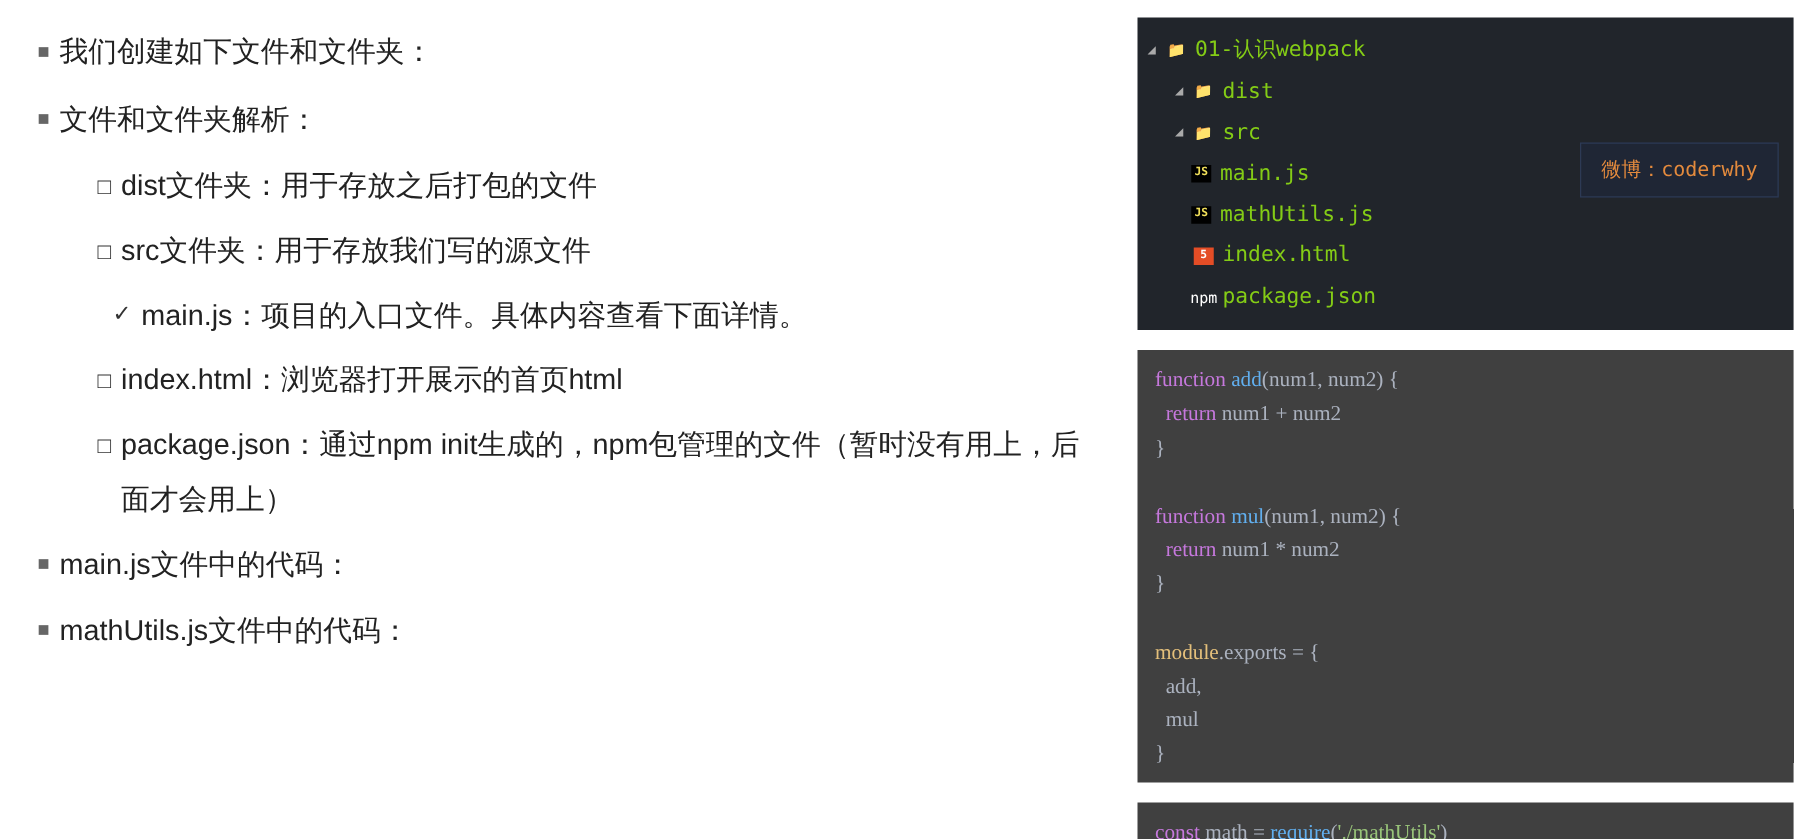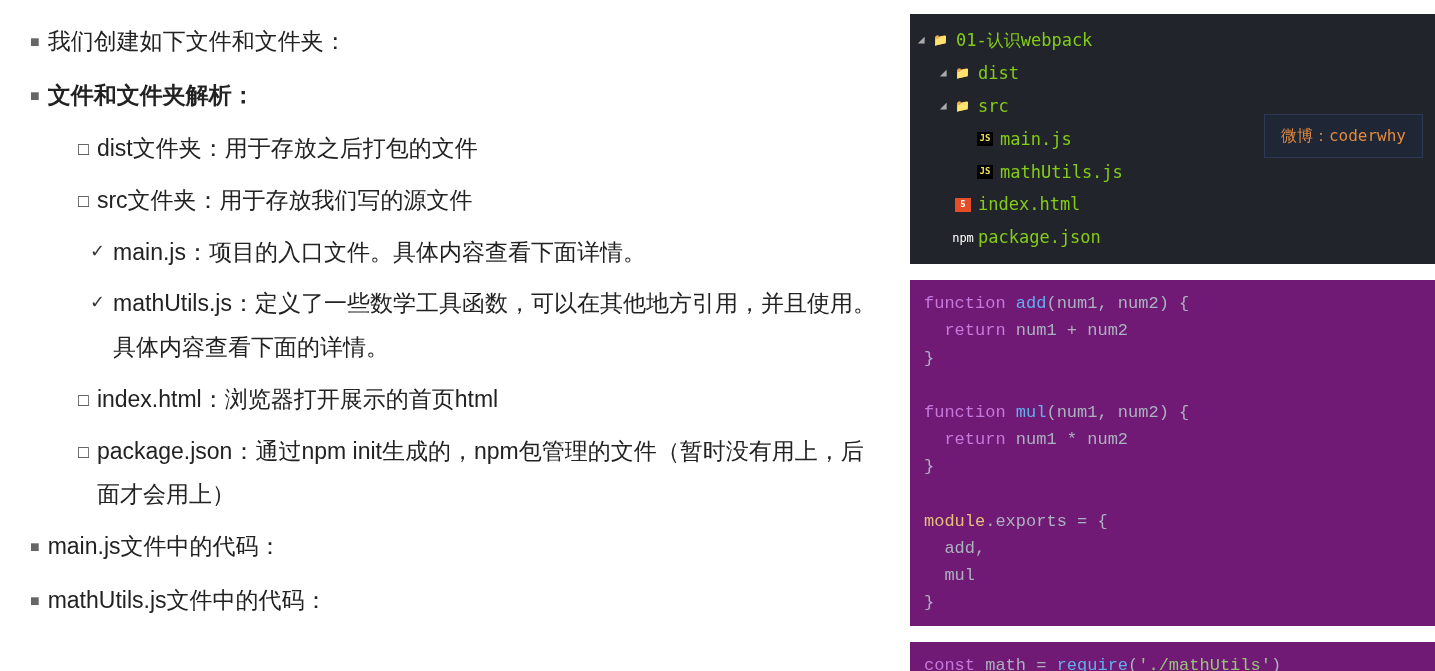--- a/index.html
+++ b/index.html
@@ -2,21 +2,21 @@
 <html><head>
 <meta charset="utf-8">
 <style>
 *{margin:0;padding:0;box-sizing:border-box}
 body{background:#fff;font-family:"PingFang SC","Microsoft YaHei",sans-serif;color:#222;width:1435px;position:relative}
 .layout{display:flex;width:1435px}
 .left{width:910px;padding:20px 30px 20px 30px;font-size:23px;line-height:1.9}
 .bullet-list{list-style:none}
 .bullet-item{display:flex;align-items:flex-start;margin-bottom:10px}
 .bullet-item::before{content:"■";color:#666;margin-right:8px;font-size:16px;margin-top:7px;flex-shrink:0}
-.bold{font-weight:700}
+.bold{font-weight:400}
 .sub-list{list-style:none;margin-left:48px}
 .sq-item{display:flex;align-items:flex-start;margin-bottom:8px}
 .sq-item::before{content:"□";color:#333;margin-right:8px;font-size:18px;margin-top:5px;flex-shrink:0;font-weight:700}
 .sub-sub-list{list-style:none;margin-left:60px}
 .check-item{display:flex;align-items:flex-start;margin-bottom:8px}
 .check-item::before{content:"✓";color:#333;margin-right:8px;font-size:18px;margin-top:3px;flex-shrink:0}
 .right{width:525px;padding-top:14px;display:flex;flex-direction:column;gap:16px}
 
 .file-tree{background:#21252b;color:#ccc;padding:10px 0;font-family:Consolas,Monaco,monospace;font-size:17px;line-height:1.7;position:relative}
 .tree-row{display:flex;align-items:center;padding:2px 10px}
@@ -24,24 +24,24 @@
 .tree-icon{width:18px;height:18px;display:inline-flex;align-items:center;justify-content:center;margin-right:6px;font-size:12px}
 .folder-open{color:#c5a24a}
 .folder-dist{color:#d9a441}
 .folder-src{color:#8dc149}
 .js-icon{background:#000;color:#f1e05a;font-size:9px;font-weight:700;width:16px;height:14px;display:inline-flex;align-items:center;justify-content:center}
 .html-icon{background:#e44d26;color:#fff;font-size:9px;font-weight:700;width:16px;height:14px;display:inline-flex;align-items:center;justify-content:center}
 .json-icon{color:#ffffff}
 .tree-label{color:#84cc16}
 .indent-0{padding-left:8px}
 .indent-1{padding-left:30px}
-.indent-2{padding-left:52px}
+.indent-2{padding-left:28px}
 .badge{position:absolute;right:12px;top:100px;border:1px solid #2d3a55;background:rgba(30,40,60,0.6);padding:8px 16px;color:#e38a3d;font-size:16px;line-height:1.6}
 
-.code-block{background:#701a75;color:#abb2bf;font-family:Liberation Mono, monospace;font-size:17px;line-height:1.6;padding:10px 14px;white-space:pre}
+.code-block{background:#404040;color:#abb2bf;font-family:Liberation Serif, serif;font-size:17px;line-height:1.6;padding:10px 14px;white-space:pre}
 .kw{color:#c678dd}
 .fn{color:#61afef}
 .str{color:#98c379}
 .mod{color:#e5c07b}
 </style>
 </head>
 <body>
 
 <div class="layout">
   <div class="left">
@@ -57,23 +57,20 @@
       <li class="sq-item">
           <span>dist文件夹：用于存放之后打包的文件</span>
         </li>
       <li class="sq-item">
           <span>src文件夹：用于存放我们写的源文件</span>
         </li>
     </ul>
     <ul class="sub-sub-list">
       <li class="check-item">
           <span>main.js：项目的入口文件。具体内容查看下面详情。</span>
-        </li>
-      <li class="check-item">
-          <span>mathUtils.js：定义了一些数学工具函数，可以在其他地方引用，并且使用。具体内容查看下面的详情。</span>
         </li>
     </ul>
     <ul class="sub-list">
       <li class="sq-item">
           <span>index.html：浏览器打开展示的首页html</span>
         </li>
       <li class="sq-item">
           <span>package.json：通过npm init生成的，npm包管理的文件（暂时没有用上，后面才会用上）</span>
         </li>
     </ul>

